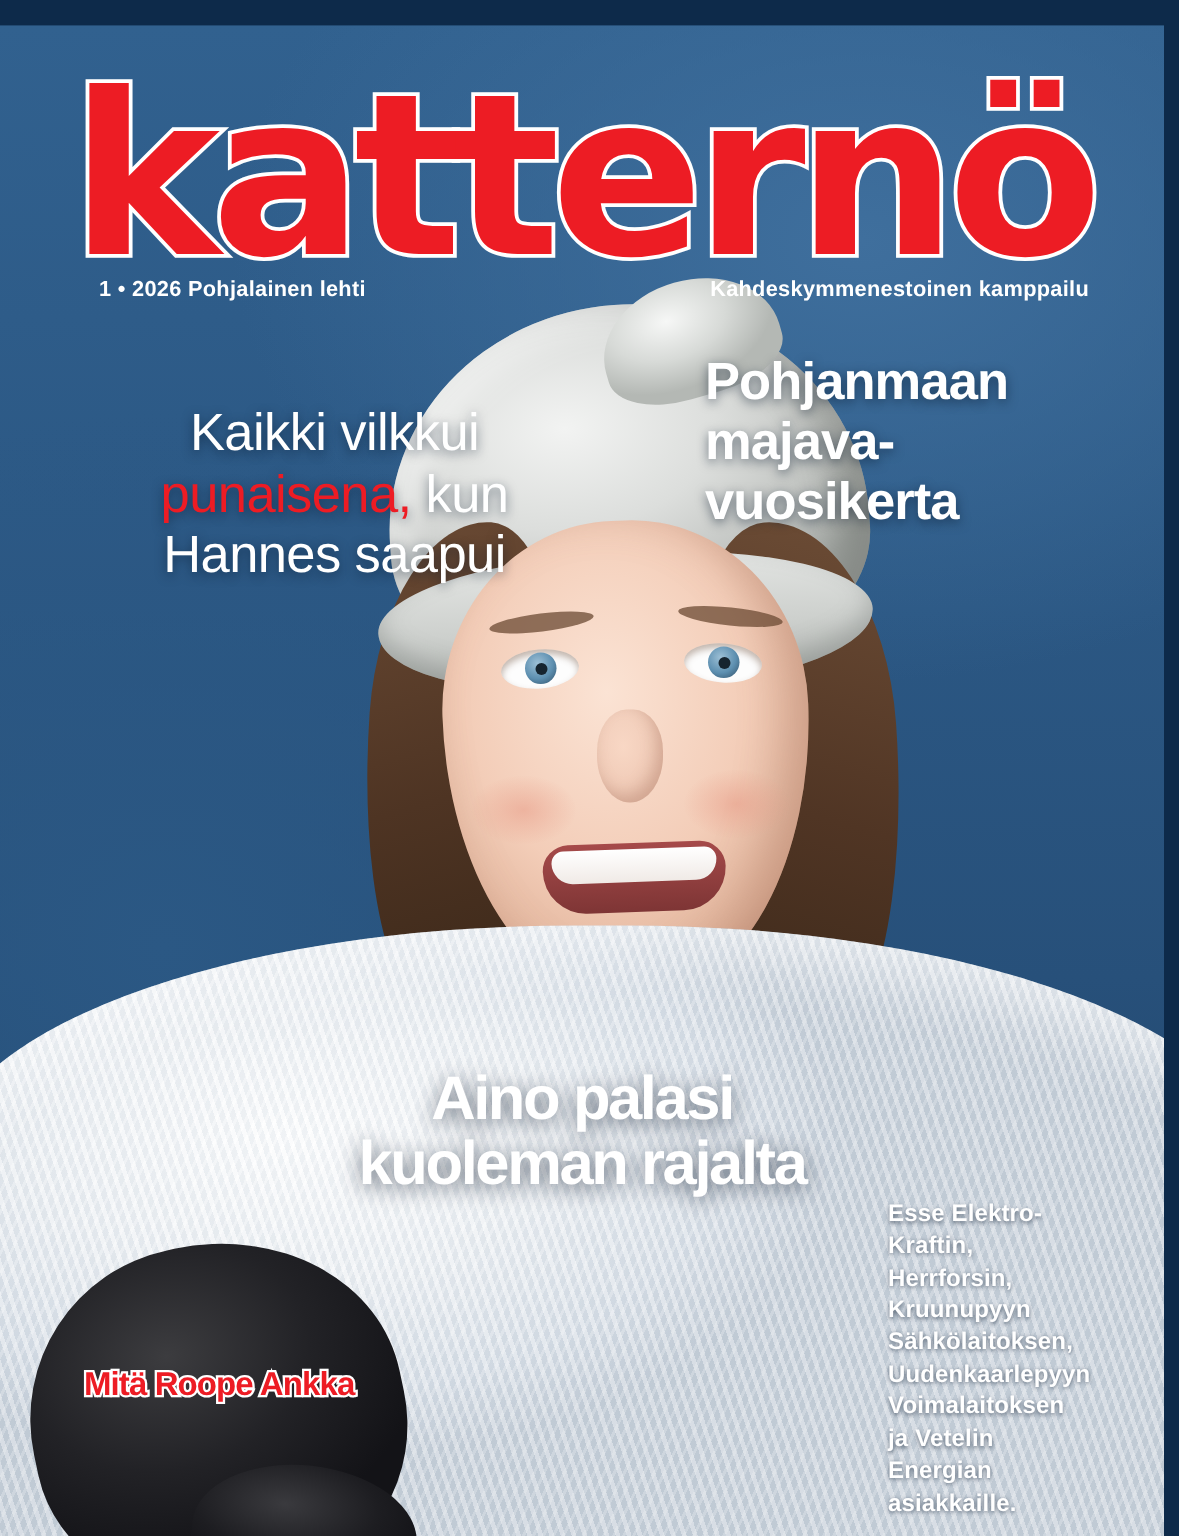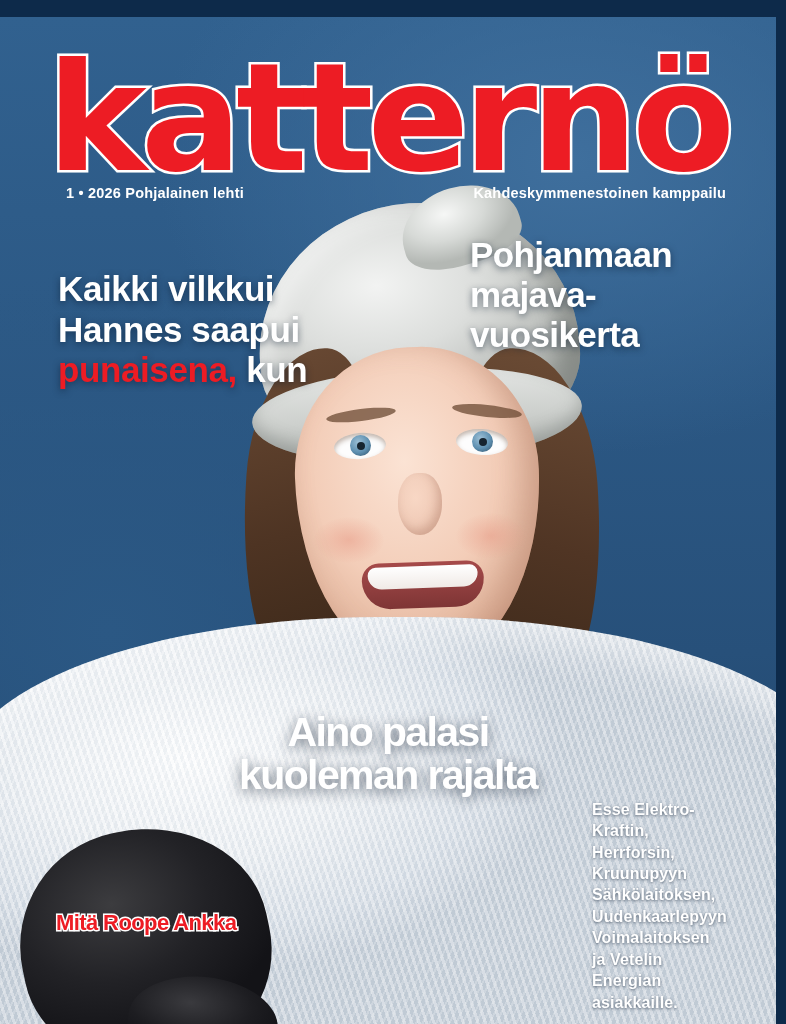--- a/index.html
+++ b/index.html
@@ -263,23 +263,24 @@
   
   .headline-left {
     position: absolute;
     left: 58px;
     top: 252px;
     width: 330px;
     z-index: 5;
     color: #ffffff;
     font-size: 35px;
     line-height: 1.16;
-    font-weight: 700;
+    font-weight: 400;
     letter-spacing: -0.4px;
     text-shadow: 0 2px 7px rgba(10,25,45,.55);
+    text-align: center;
   }
   .headline-left .hl-red { color: #ed1c24; }
 
   .headline-right {
     position: absolute;
     right: 46px;
     top: 218px;
     width: 260px;
     z-index: 5;
     text-align: left;
@@ -376,24 +377,24 @@
   <div class="masthead">
     <div class="logo">
       <span class="logo-inner">katternö</span>
     </div>
     <div class="issue-line">1 • 2026 Pohjalainen lehti</div>
     <div class="volume-line">Kahdeskymmenestoinen kamppailu</div>
   </div>
 
   <div class="headline-left">
     <div>Kaikki vilkkui</div>
-    <div>Hannes saapui</div>
     <div>
       <span class="hl-red">punaisena,</span><span> kun</span>
     </div>
+    <div>Hannes saapui</div>
   </div>
 
   <div class="headline-right">
     <div>Pohjanmaan</div>
     <div>majava-</div>
     <div>vuosikerta</div>
   </div>
 
   <div class="main-headline">
     <div>Aino palasi</div>

